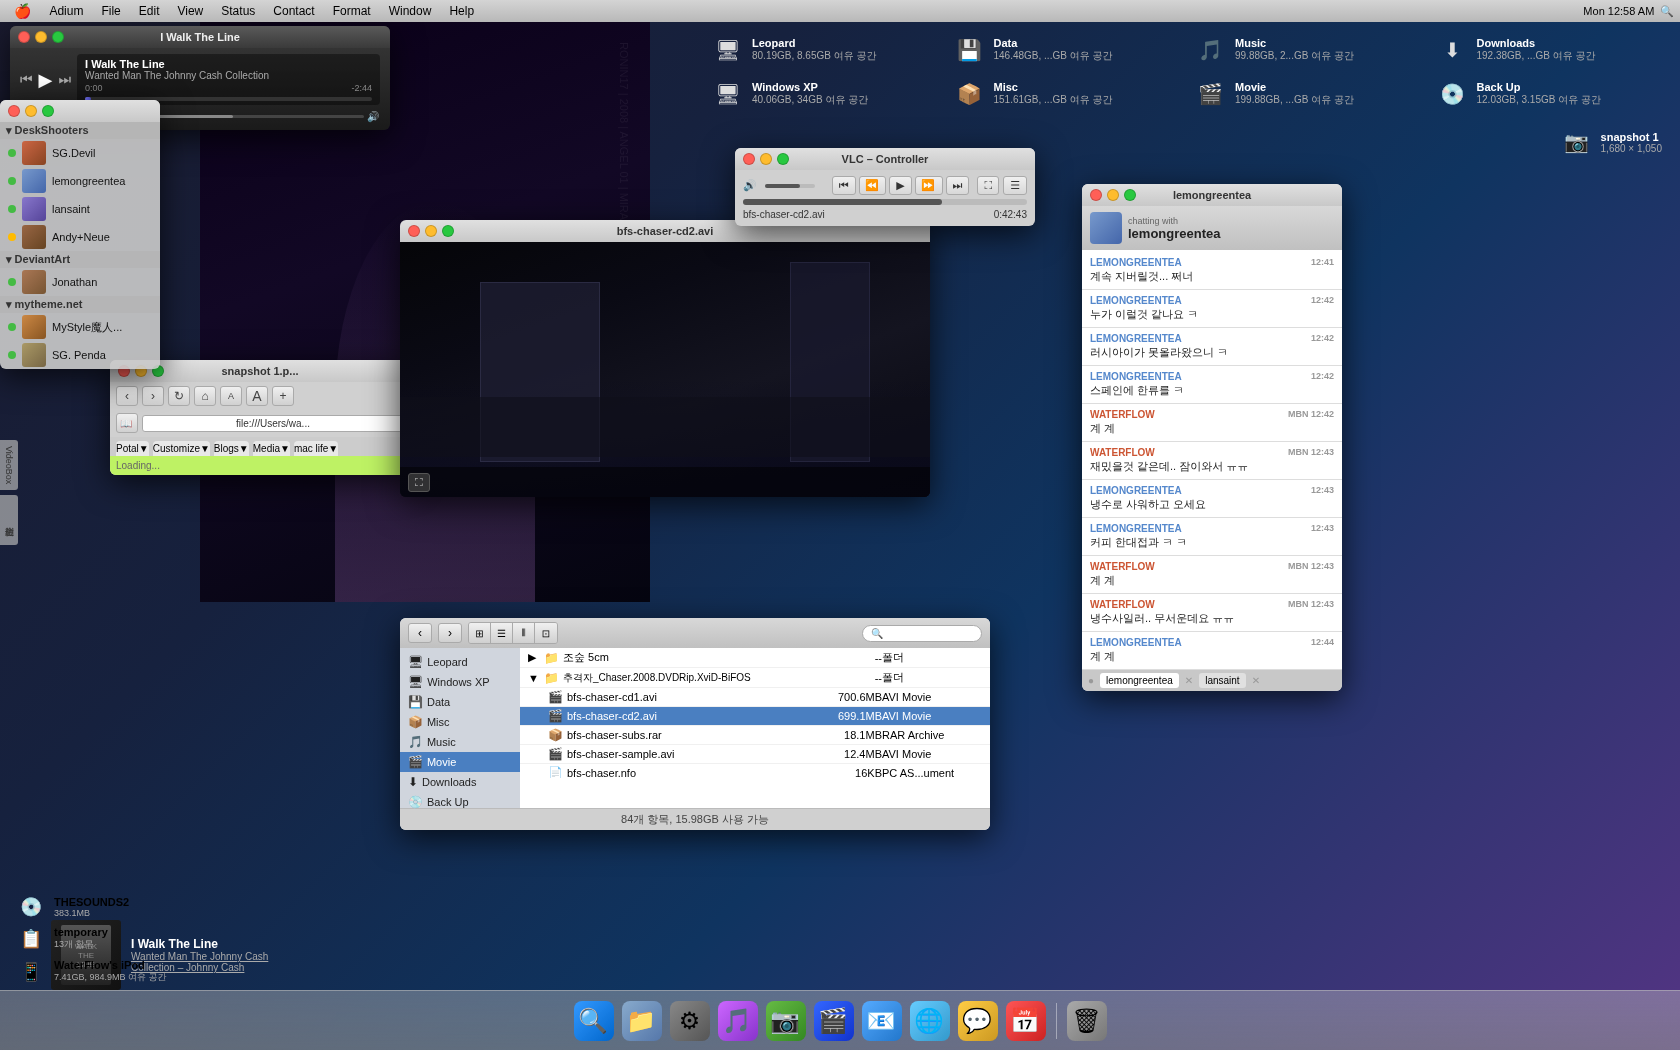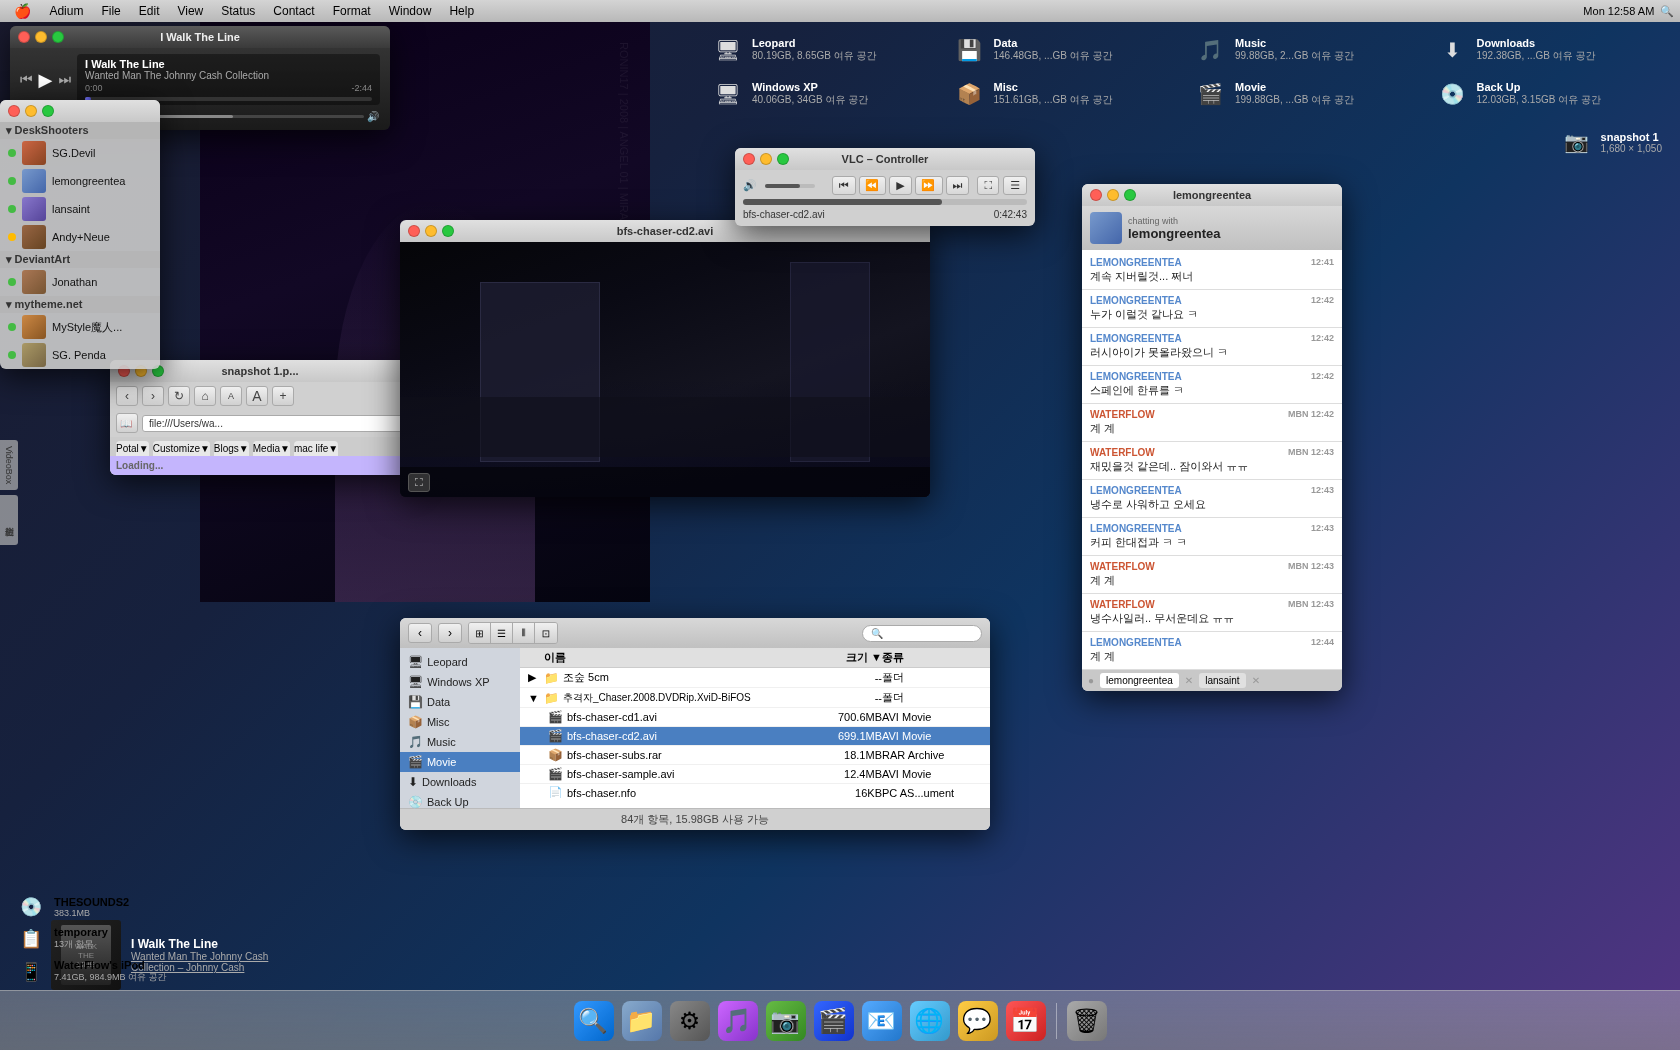--- a/index.html
+++ b/index.html
@@ -366,28 +366,27 @@
       background: #ccc;
     }
     .browser-tab {
       background: #e8e8e8;
       border-radius: 4px 4px 0 0;
       padding: 2px 0;
       font-size: 10px;
       cursor: pointer;
     }
     .browser-content {
-      background: #c4b5fd;
+      background: #bef264;
       padding: 4px 6px;
       font-size: 10px;
       color: #333;
       display: flex;
       gap: 6px;
       flex-wrap: wrap;
-      font-weight: bold;
     }
 
     
     .finder-window {
       top: 618px; left: 400px;
       width: 590px;
       background: #e8e8e8;
     }
     .finder-toolbar {
       background: linear-gradient(to bottom, #d8d8d8, #c0c0c0);
@@ -924,21 +923,21 @@
       <div style="position:absolute;top:40px;left:80px;width:120px;height:180px;background:rgba(30,30,50,0.8);border:1px solid rgba(60,60,90,0.5);"></div>
       <div style="position:absolute;top:20px;right:60px;width:80px;height:200px;background:rgba(25,25,45,0.8);border:1px solid rgba(50,50,80,0.5);"></div>
       <div style="position:absolute;bottom:40px;left:0;right:0;height:60px;background:rgba(15,15,25,0.6);"></div>
     </div>
     <div class="video-overlay">
       <button class="video-controls-btn">⛶</button>
     </div>
   </div>
 </div>
 
-<div class="window browser-window" style="z-index:45;">
+<div class="window browser-window" style="z-index:45;text-align:center;">
   <div class="window-titlebar">
     <div class="traffic-lights">
       <div class="tl tl-close"></div>
       <div class="tl tl-min"></div>
       <div class="tl tl-max"></div>
     </div>
     <span class="window-title">snapshot 1.p...</span>
   </div>
   <div class="browser-toolbar">
     <div class="browser-nav-btn">‹</div>
@@ -1091,26 +1090,20 @@
       <div class="finder-sidebar-item">
         <span class="finder-sidebar-icon">⬇</span>
         <span>Downloads</span>
       </div>
       <div class="finder-sidebar-item">
         <span class="finder-sidebar-icon">💿</span>
         <span>Back Up</span>
       </div>
     </div>
     <div class="finder-main">
-      <div class="finder-header-row">
-        <div class="finder-col-toggle"></div>
-        <div class="finder-col-name">이름</div>
-        <div class="finder-col-size">크기 ▼</div>
-        <div class="finder-col-kind">종류</div>
-      </div>
       <div class="finder-scroll-area">
         <div class="finder-file-row">
           <div class="finder-col-toggle">▶</div>
           <span class="finder-file-icon">📁</span>
           <div class="finder-col-name">조숲 5cm</div>
           <div class="finder-col-size">--</div>
           <div class="finder-col-kind">폴더</div>
         </div>
         <div class="finder-file-row">
           <div class="finder-col-toggle">▼</div>

